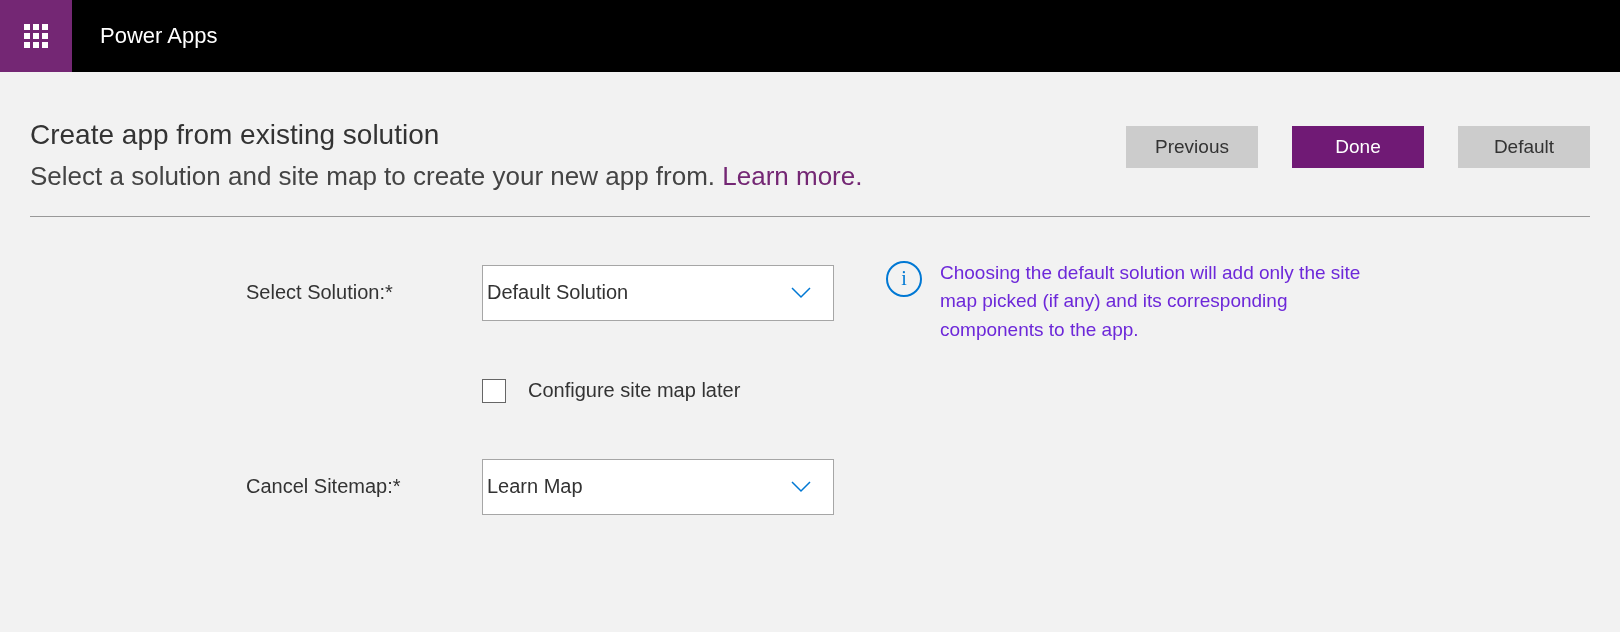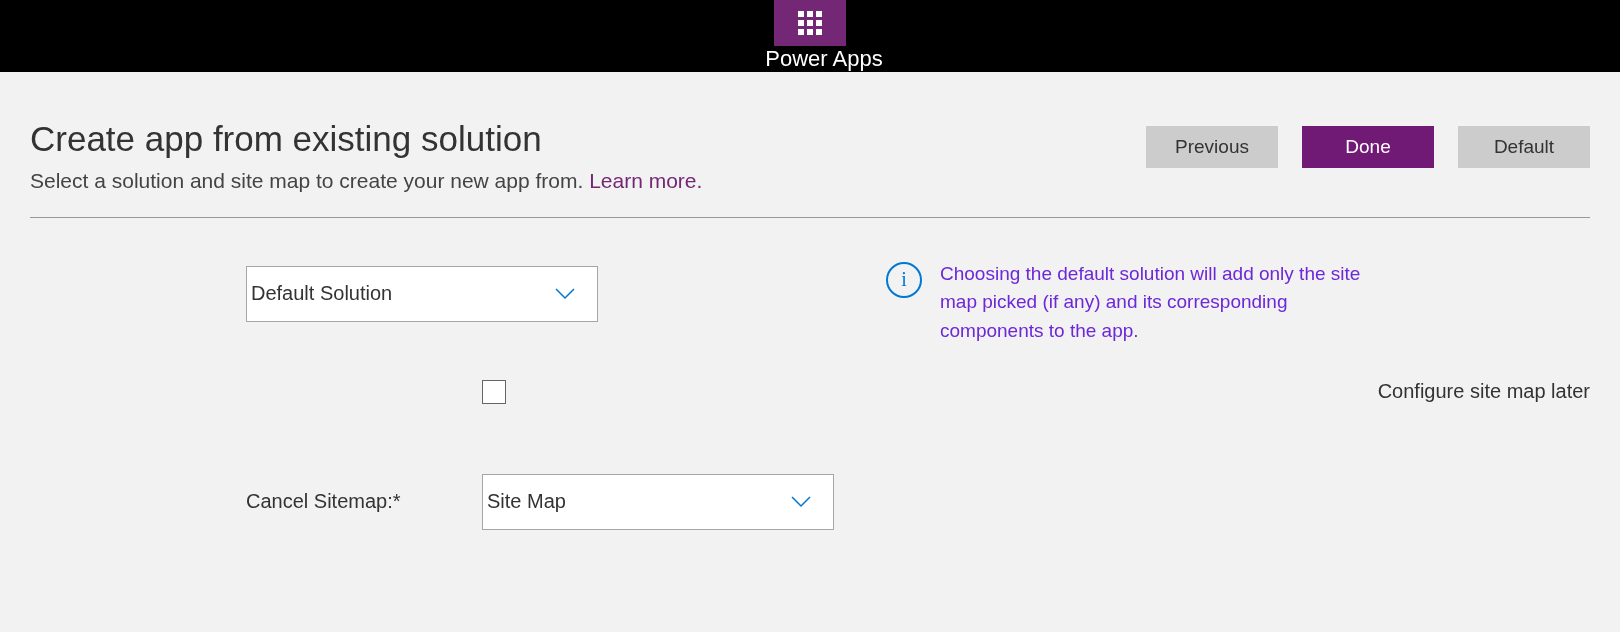--- a/index.html
+++ b/index.html
@@ -11,21 +11,20 @@
       font-family: "Segoe UI", -apple-system, BlinkMacSystemFont, sans-serif;
       background: #f2f2f2;
       width: 1620px;
       height: 632px;
     }
     .topbar {
       display: flex;
       align-items: center;
       background: #000;
       height: 72px;
-      flex-direction: column;
     }
     .waffle {
       width: 72px;
       height: 72px;
       background: #742774;
       display: flex;
       align-items: center;
       justify-content: center;
       cursor: pointer;
     }
@@ -49,39 +48,39 @@
     .page-content {
       padding: 48px 30px 0 30px;
     }
     .header-row {
       display: flex;
       justify-content: space-between;
       align-items: flex-start;
       margin-bottom: 24px;
     }
     .page-title {
-      font-size: 35px;
+      font-size: 28px;
       font-weight: 300;
       color: #333;
       line-height: 1.1;
       margin-bottom: 10px;
     }
     .page-subtitle {
-      font-size: 21px;
+      font-size: 26px;
       font-weight: 400;
       color: #444;
     }
     .learn-link {
       color: #742774;
       text-decoration: none;
       cursor: pointer;
     }
     .buttons {
       display: flex;
-      gap: 24px;
+      gap: 34px;
       align-items: center;
       padding-top: 6px;
     }
     .btn {
       min-width: 132px;
       height: 42px;
       border: none;
       font-size: 19px;
       font-family: inherit;
       cursor: pointer;
@@ -177,22 +176,21 @@
     }
     .info-text {
       font-size: 19px;
       color: #6d28d9;
       line-height: 1.5;
     }
     .checkbox-row {
       margin-left: 236px;
       display: flex;
       align-items: center;
-      margin-bottom: 70px;
-      justify-content: space-between;
+      margin-bottom: 56px;
     }
   </style>
 </head>
 <body>
 
 <div class="topbar">
   <div class="waffle">
     <div class="waffle-grid">
       <div class="waffle-dot"></div>
         <div class="waffle-dot"></div>
@@ -221,41 +219,42 @@
       <button class="btn btn-primary">Done</button>
       <button class="btn btn-secondary">Default</button>
     </div>
   </div>
 
   <hr class="divider">
 
   <div class="form-area">
 
     <div class="form-row">
+      <div class="form-label">Select Solution:*</div>
       <div class="select-box">
         <span>Default Solution</span>
         <svg class="chevron" viewBox="0 0 20 12" fill="none" stroke="currentColor" stroke-width="1.5">
           <polyline points="1,1 10,10 19,1"></polyline>
         </svg>
       </div>
       <div class="info-panel">
         <div class="info-icon-wrap">i</div>
         <div class="info-text">Choosing the default solution will add only the site map picked (if any) and its corresponding components to the app.</div>
       </div>
     </div>
 
     <div class="checkbox-row">
       <div class="checkbox-box"></div>
       <div class="checkbox-label">Configure site map later</div>
     </div>
 
     <div class="form-row">
       <div class="form-label">Cancel Sitemap:*</div>
       <div class="select-box">
-        <span>Site Map</span>
+        <span>Learn Map</span>
         <svg class="chevron" viewBox="0 0 20 12" fill="none" stroke="currentColor" stroke-width="1.5">
           <polyline points="1,1 10,10 19,1"></polyline>
         </svg>
       </div>
     </div>
 
   </div>
 </div>
 
 </body></html>

